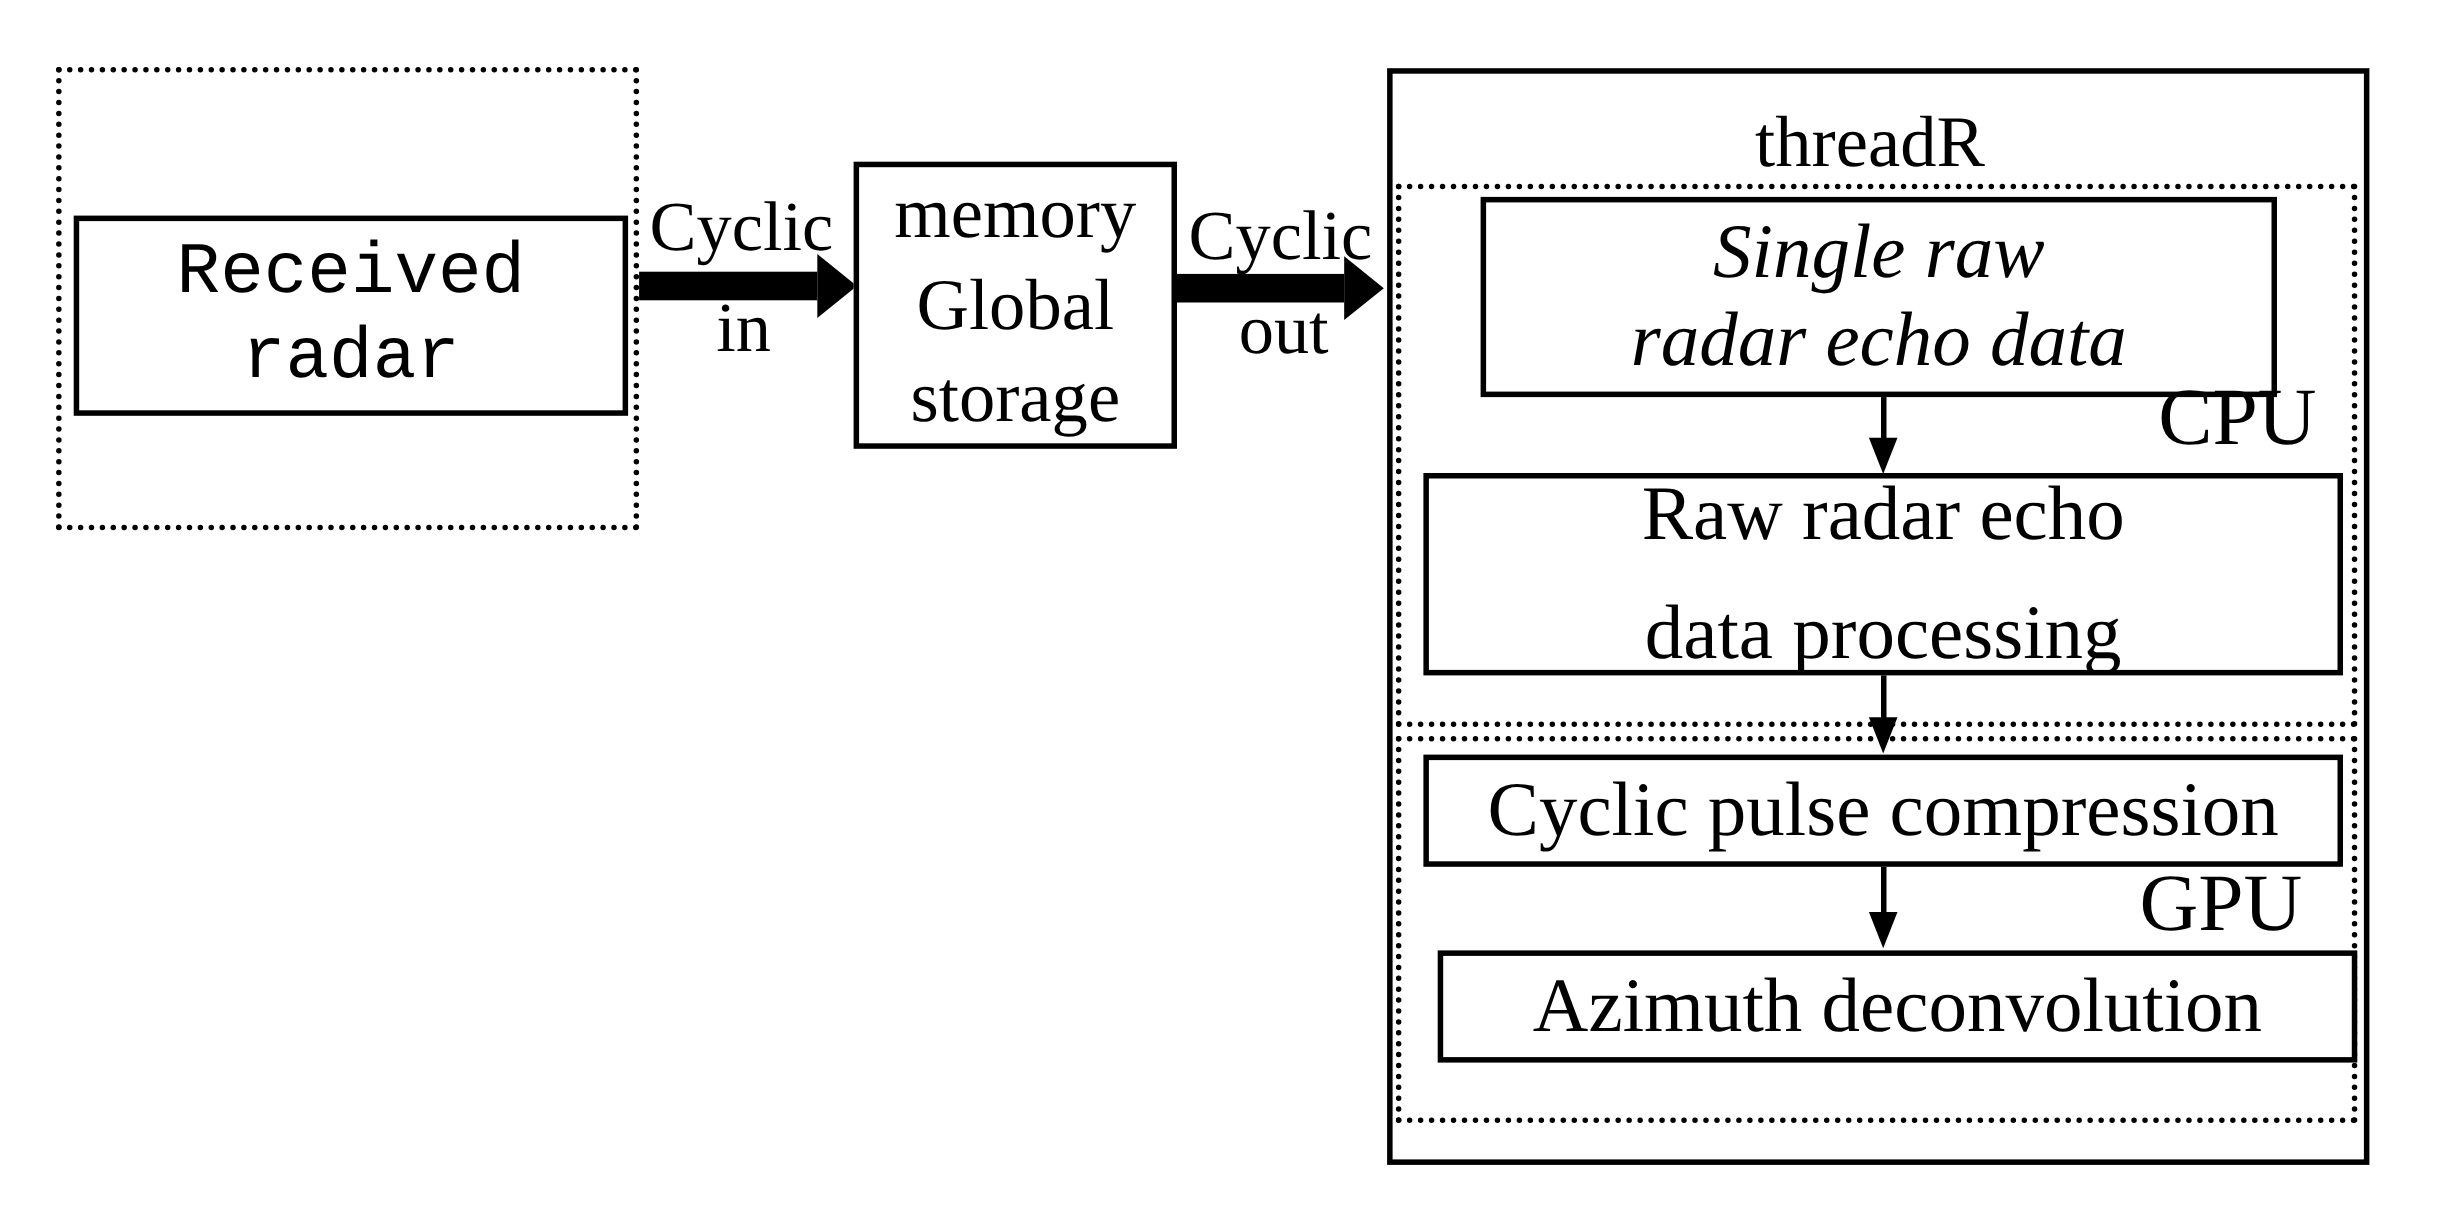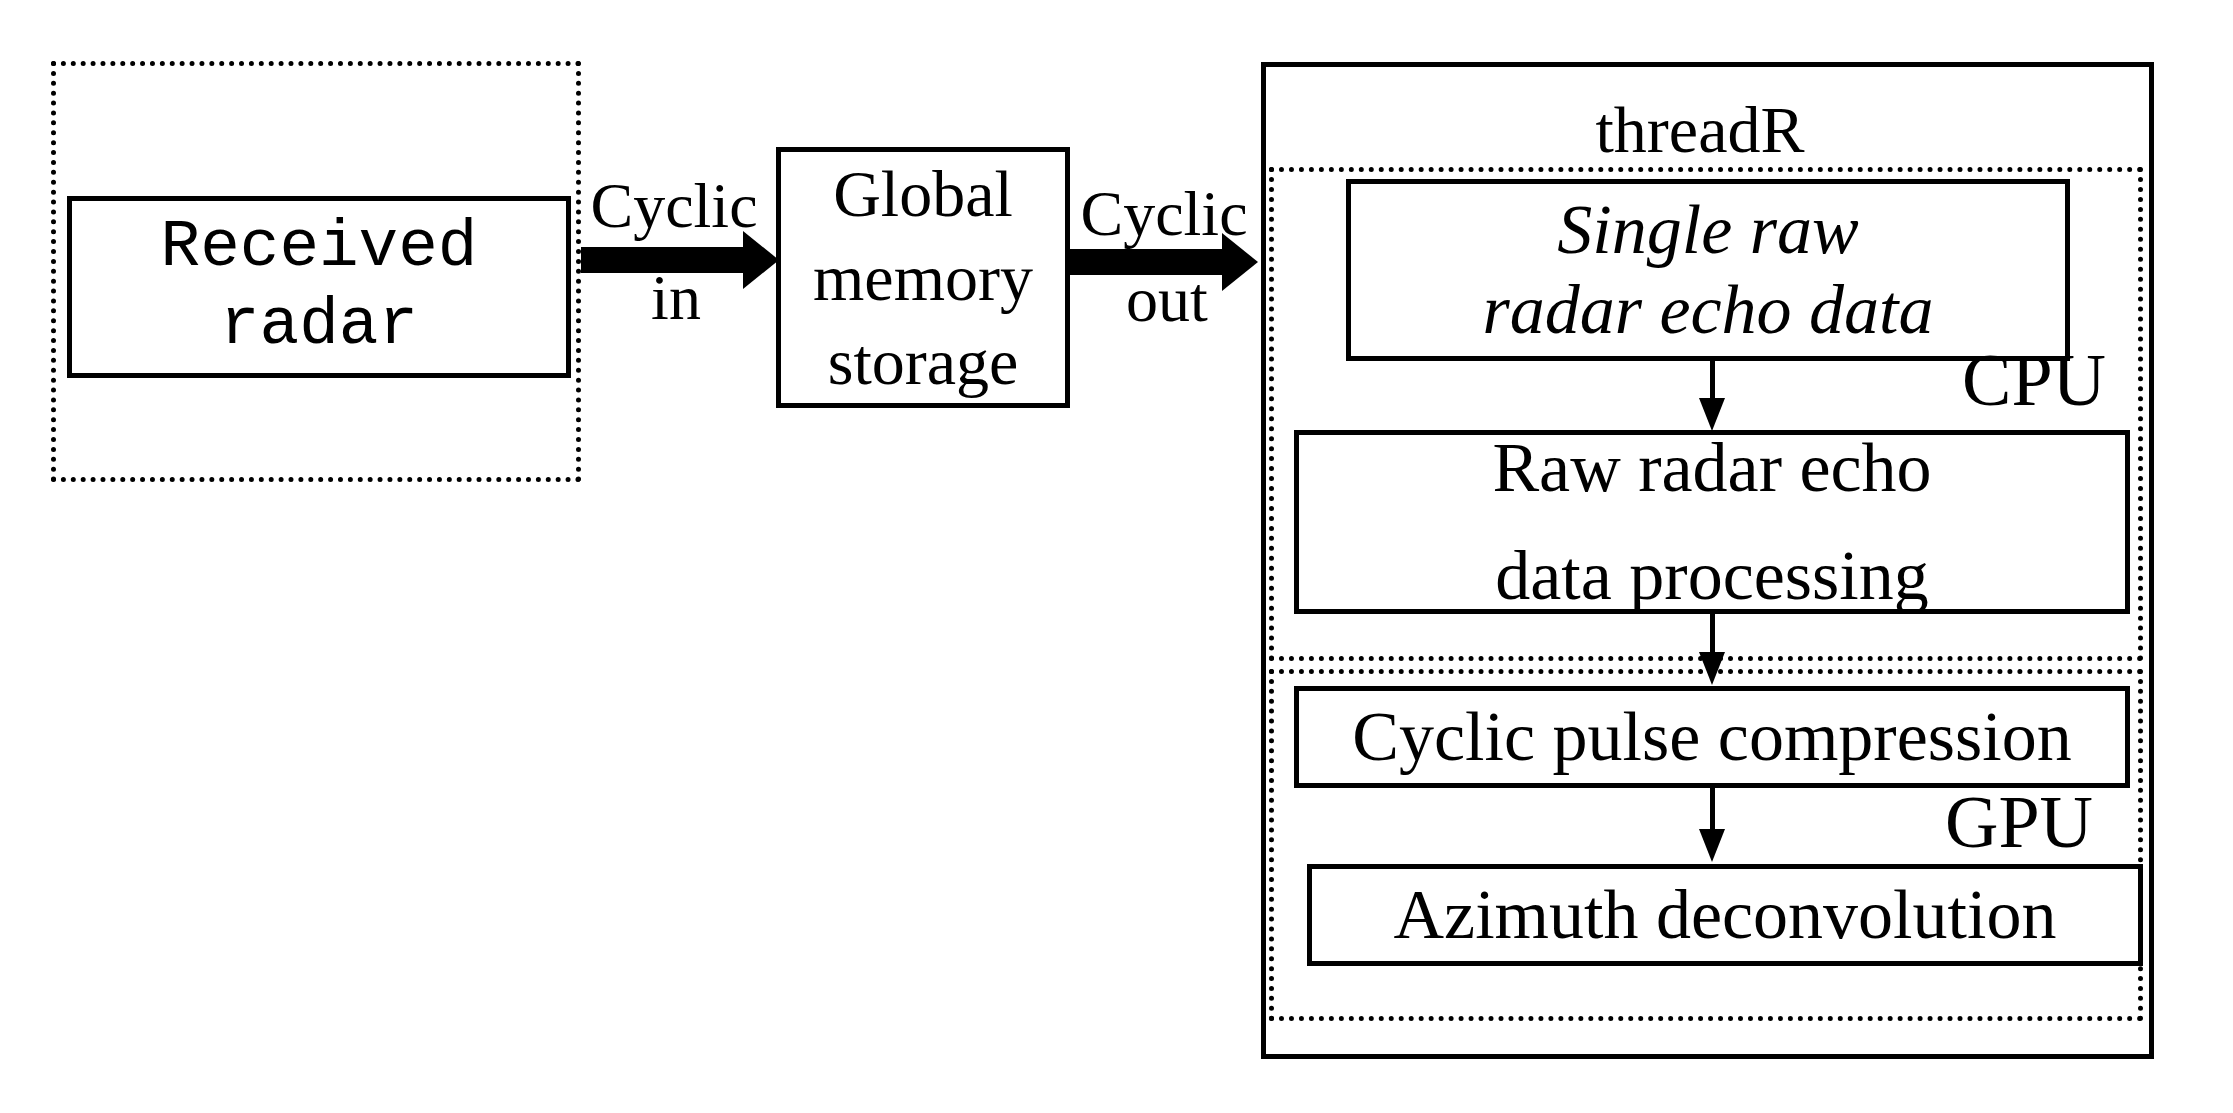--- a/index.html
+++ b/index.html
@@ -62,22 +62,22 @@
   </div>
 
   <div>
     <div class="h-shaft" style="left:581px; top:247px; width:162px;"></div>
     <div class="h-head" style="left:743px; top:231px;"></div>
   </div>
   <div class="clabel t-arrow" style="left:674px; top:206px;">Cyclic</div>
   <div class="clabel t-arrow" style="left:676px; top:298px;">in</div>
 
   <div class="abs solidbox flexcenter t-box-g" style="left:776px; top:147px; width:294px; height:261px;">
+    <div>memory</div>
     <div>Global</div>
-    <div>memory</div>
     <div>storage</div>
   </div>
 
   <div>
     <div class="h-shaft" style="left:1070px; top:249px; width:152px;"></div>
     <div class="h-head" style="left:1222px; top:233px;"></div>
   </div>
   <div class="clabel t-arrow" style="left:1164px; top:214px;">Cyclic</div>
   <div class="clabel t-arrow" style="left:1167px; top:300px;">out</div>
 

